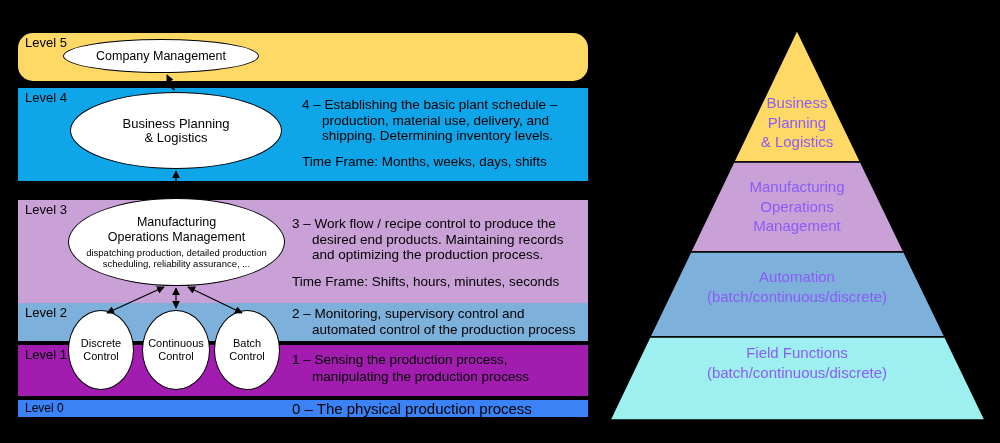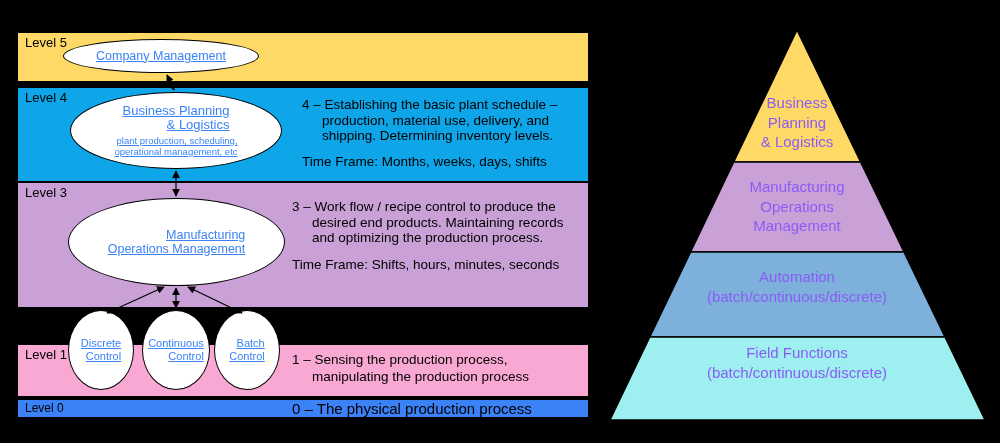--- a/index.html
+++ b/index.html
@@ -1,40 +1,40 @@
 <!DOCTYPE html>
 <html><head>
 <meta charset="utf-8">
 <style>
   * { margin:0; padding:0; box-sizing:border-box; }
   html,body { width:1000px; height:443px; }
   body { background:#000; font-family:"Liberation Sans", sans-serif; position:relative; overflow:hidden; }
   #stage { position:absolute; inset:0; }
   #left { position:absolute; left:18px; top:0; width:570px; height:443px; }
   .band { position:absolute; left:0; width:570px; }
-  .b5 { top:33px; height:48px; }
+  .b5 { top:33px; height:48px;border-radius:15px; }
   .b4 { top:88px; height:93px; }
-  .b3 { top:183px; height:124px;padding-left:25px; }
+  .b3 { top:200px; height:124px;padding-left:25px; }
   .b2 { top:303px; height:38px; }
   .b1 { top:345px; height:51px; }
   .b0 { top:400px; height:17px; }
   .lvl { position:absolute; left:7px; top:2px; font-size:13px; color:#000; }
   .b0 .lvl { top:1px; font-size:12px; }
   .desc { position:absolute; left:274px; color:#000; font-size:13.5px; line-height:15.5px; }
   .hang { padding-left:20px; text-indent:-20px; white-space:pre-line; }
   .tf { white-space:pre-line; }
   .d5 { top:2px; line-height:14.5px; }
   .d4 { top:9px;margin-left:10px; }  .d4 .tf { margin-top:10px; }
   .d3 { top:16px; } .d3 .tf { margin-top:11px; }
   .d2 { top:3px; }
   .d1 { top:6px; line-height:17px; }
   .d0 { top:1px; font-size:15px; }
   .ellipse { position:absolute; background:#fff; border:1.5px solid #000; border-radius:50%;
              display:flex; flex-direction:column; align-items:center; justify-content:center;
-             text-align:right; color:#3b82f6; z-index:2;text-decoration:underline; }
+             text-align:center; color:#000000; z-index:2; }
   .el-title { font-size:12.5px; line-height:14.5px; white-space:pre-line; }
   .el-sub { font-size:9.5px; line-height:11px; white-space:pre-line; margin-top:3px; }
   .el-cm  { left:45px; top:39px;  width:196px; height:34px; }
   .el-bp  { left:52px; top:92px;  width:212px; height:77px; }
   .el-bp .el-title { font-size:13px; line-height:14px; }
   .el-mom { left:50px; top:198px; width:217px; height:88px; }
   .ctrl   { width:66px; height:80px; }
   .ctrl .el-title { font-size:11px; line-height:13px; }
   .el-disc  { left:50px;  top:310px; }
   .el-cont  { left:124px; top:310px; width:68px; }
@@ -72,22 +72,29 @@
     <div class="band b3" style="background-color: rgb(201, 161, 214);">
       <div class="lvl">Level 3</div>
       <div class="desc d3">
         <div class="hang">3 – Work flow / recipe control to produce the
 desired end products. Maintaining records
 and optimizing the production process.</div>
         <div class="tf">Time Frame: Shifts, hours, minutes, seconds</div>
       </div>
     </div>
 
+    <div class="band b2" style="background-color: rgb(125, 176, 219);">
+      <div class="lvl">Level 2</div>
+      <div class="desc d2">
+        <div class="hang">2 – Monitoring, supervisory control and
+automated control of the production process</div>
+      </div>
+    </div>
 
-    <div class="band b1" style="background-color: #f9a8d4;">
+    <div class="band b1" style="background-color: #a21caf;">
       <div class="lvl">Level 1</div>
       <div class="desc d1">
         <div class="hang">1 – Sensing the production process,
 manipulating the production process</div>
       </div>
     </div>
 
     <div class="band b0" style="background-color: #3b82f6;">
       <div class="lvl">Level 0</div>
       <div class="desc d0">
@@ -95,27 +102,27 @@
       </div>
     </div>
 
     <div class="ellipse el-cm">
       <div class="el-title">Company Management</div>
     </div>
 
     <div class="ellipse el-bp">
       <div class="el-title">Business Planning
 &amp; Logistics</div>
-      <div class="el-sub">plant production, scheduling,
-operational management, etc</div>
     </div>
 
     <div class="ellipse el-mom">
       <div class="el-title">Manufacturing
 Operations Management</div>
+      <div class="el-sub">dispatching production, detailed production
+scheduling, reliability assurance, ...</div>
     </div>
 
     <div class="ellipse ctrl el-disc">
       <div class="el-title">Discrete
 Control</div>
     </div>
     <div class="ellipse ctrl el-cont">
       <div class="el-title">Continuous
 Control</div>
     </div>

